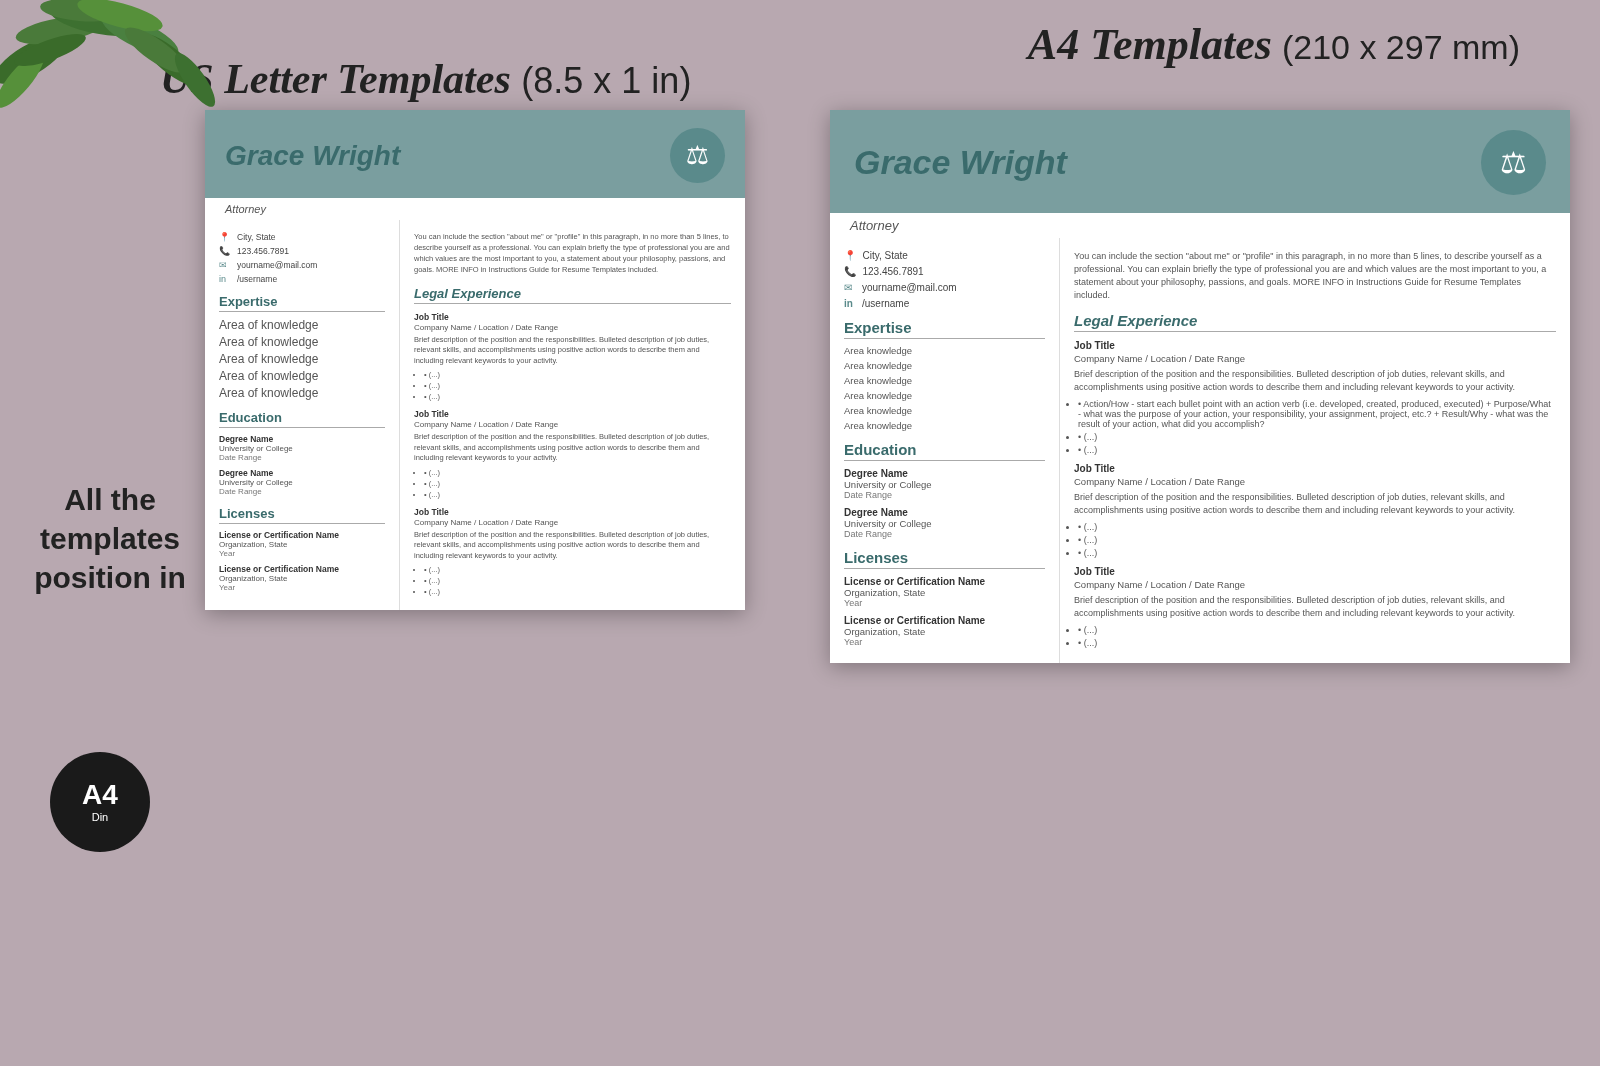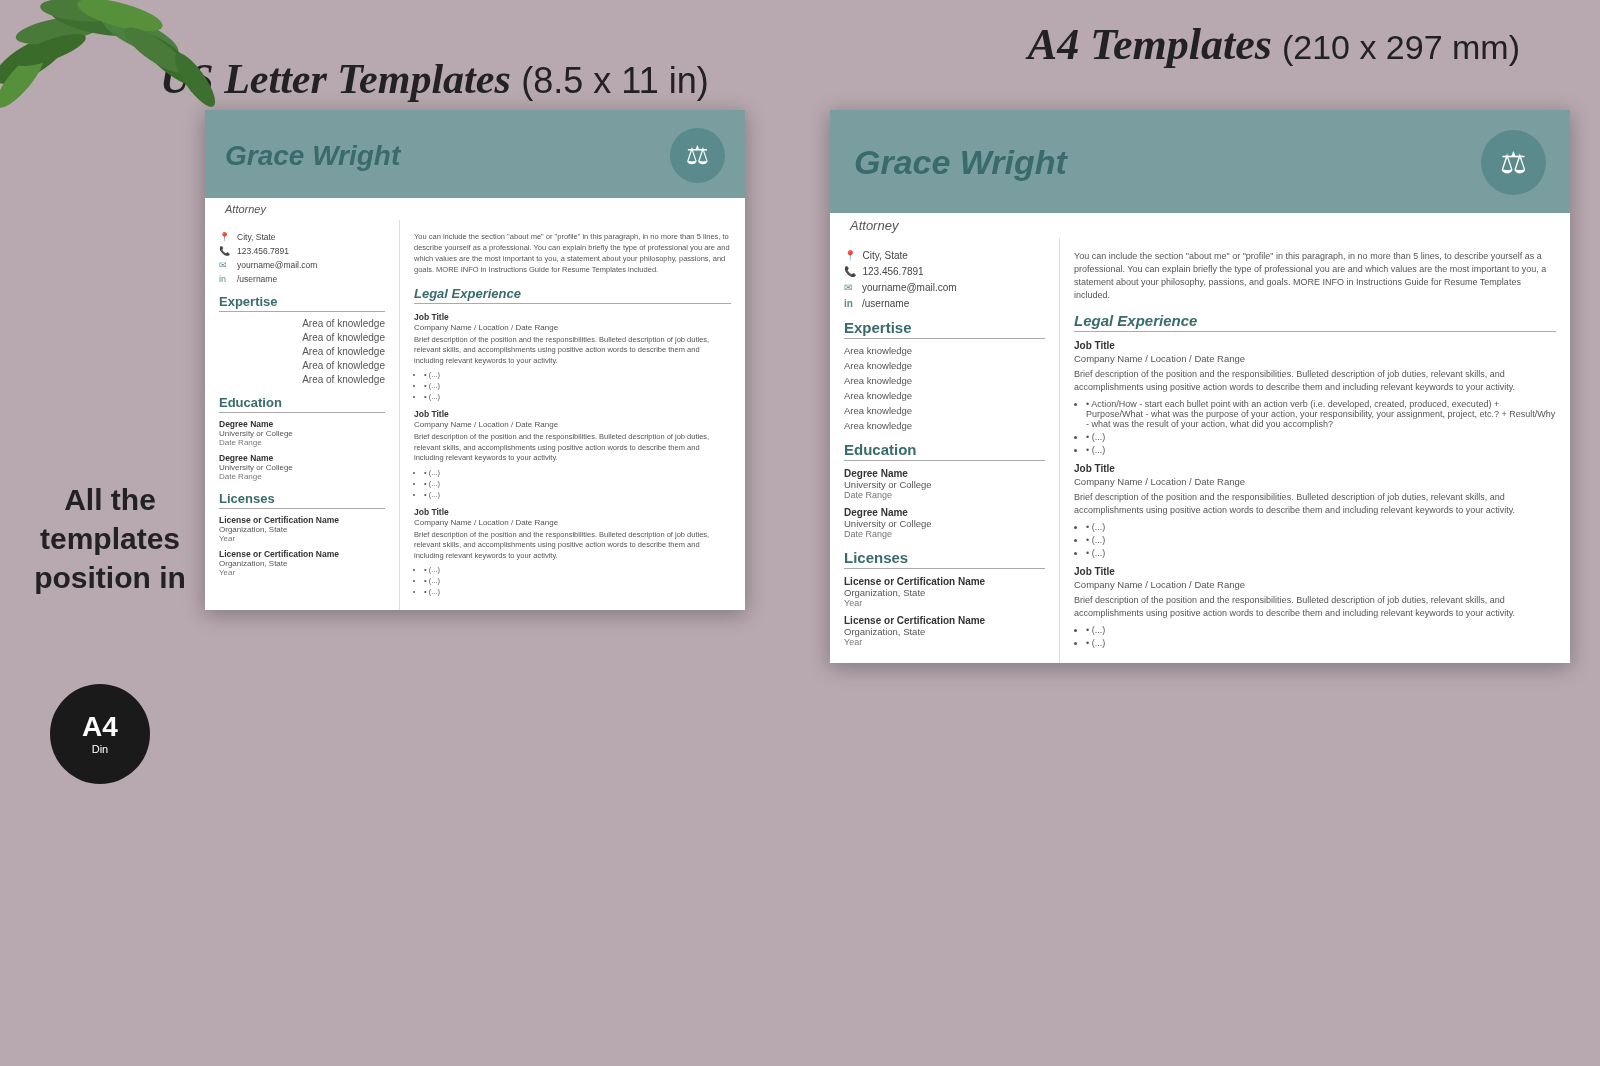--- a/index.html
+++ b/index.html
@@ -78,21 +78,21 @@
       font-weight: bold;
       color: #222;
       text-align: center;
       width: 160px;
       line-height: 1.3;
     }
 
     .badge-container {
       position: absolute;
       left: 50px;
-      top: 684px;
+      top: 752px;
       display: flex;
       flex-direction: column;
       gap: 18px;
       align-items: center;
     }
 
     .badge {
       width: 100px;
       height: 100px;
       border-radius: 50%;
@@ -254,24 +254,23 @@
 
     .attorney-title-large {
       font-size: 13px;
       font-style: italic;
       color: #555;
       padding: 5px 20px;
       background: white;
     }
 
     .expertise-item {
-      font-size: 10px;
+      font-size: 12px;
       color: #555;
       margin-bottom: 3px;
-      text-align: right;
     }
 
     .edu-degree {
       font-size: 8.5px;
       font-weight: bold;
       color: #333;
       margin-top: 6px;
     }
 
     .edu-school {
@@ -397,21 +396,21 @@
     .job-desc-lg {
       font-size: 9px;
       color: #555;
       line-height: 1.45;
       margin-bottom: 5px;
     }
 
     .bullet-item-lg {
       font-size: 9px;
       color: #555;
-      margin-left: 12px;
+      margin-left: 4px;
       margin-bottom: 3px;
       list-style: disc;
     }
 
     .about-text-lg {
       font-size: 9px;
       color: #555;
       line-height: 1.45;
       margin-bottom: 6px;
     }
@@ -450,21 +449,21 @@
     <ellipse cx="80" cy="10" rx="40" ry="11" fill="#4a7a3a" transform="rotate(5 80 10)"></ellipse>
     <ellipse cx="50" cy="50" rx="38" ry="10" fill="#3a6b2a" transform="rotate(-20 50 50)"></ellipse>
     <ellipse cx="120" cy="15" rx="44" ry="12" fill="#56903a" transform="rotate(15 120 15)"></ellipse>
     <ellipse cx="155" cy="50" rx="36" ry="11" fill="#4a7a3a" transform="rotate(35 155 50)"></ellipse>
     <ellipse cx="195" cy="80" rx="32" ry="10" fill="#3d7030" transform="rotate(55 195 80)"></ellipse>
   </svg>
 </div>
 
 <div class="page-title-left">
   <span class="script">US Letter Templates</span>
-  <span class="normal">(8.5 x 11 in)</span>
+  <span class="normal">(8.5 x 1 in)</span>
 </div>
 
 <div class="page-title-right">
   <span class="script">A4 Templates</span>
   <span class="normal">(210 x 297 mm)</span>
 </div>
 
 <div class="side-text">All the templates position in</div>
 
 <div class="badge-container">

